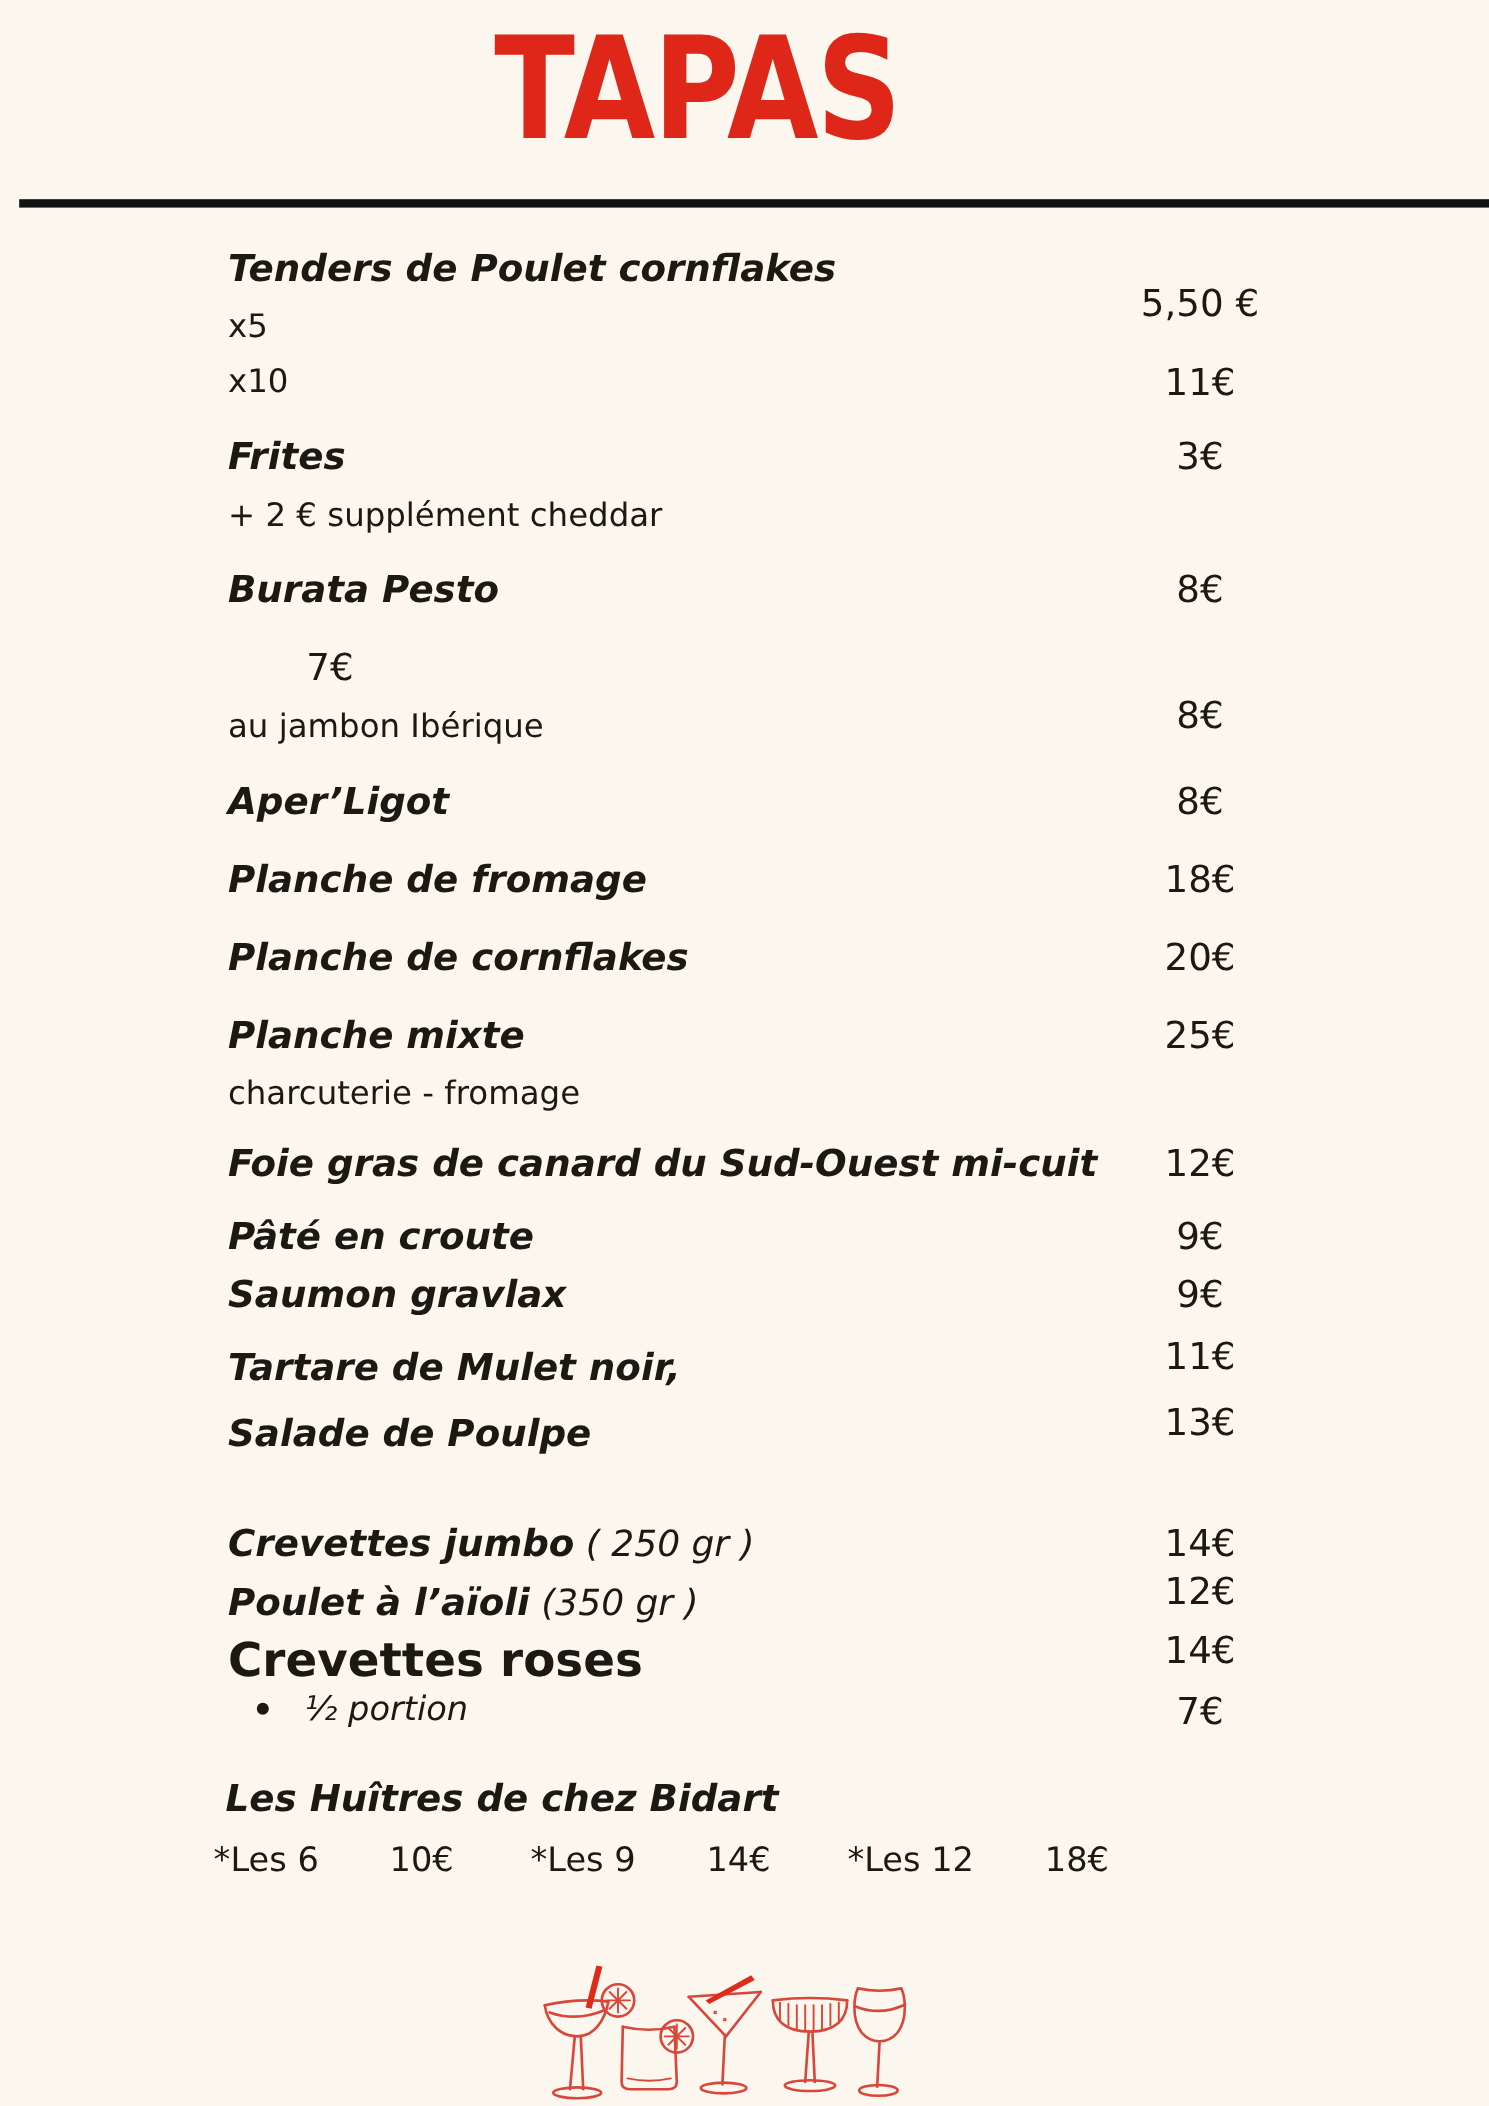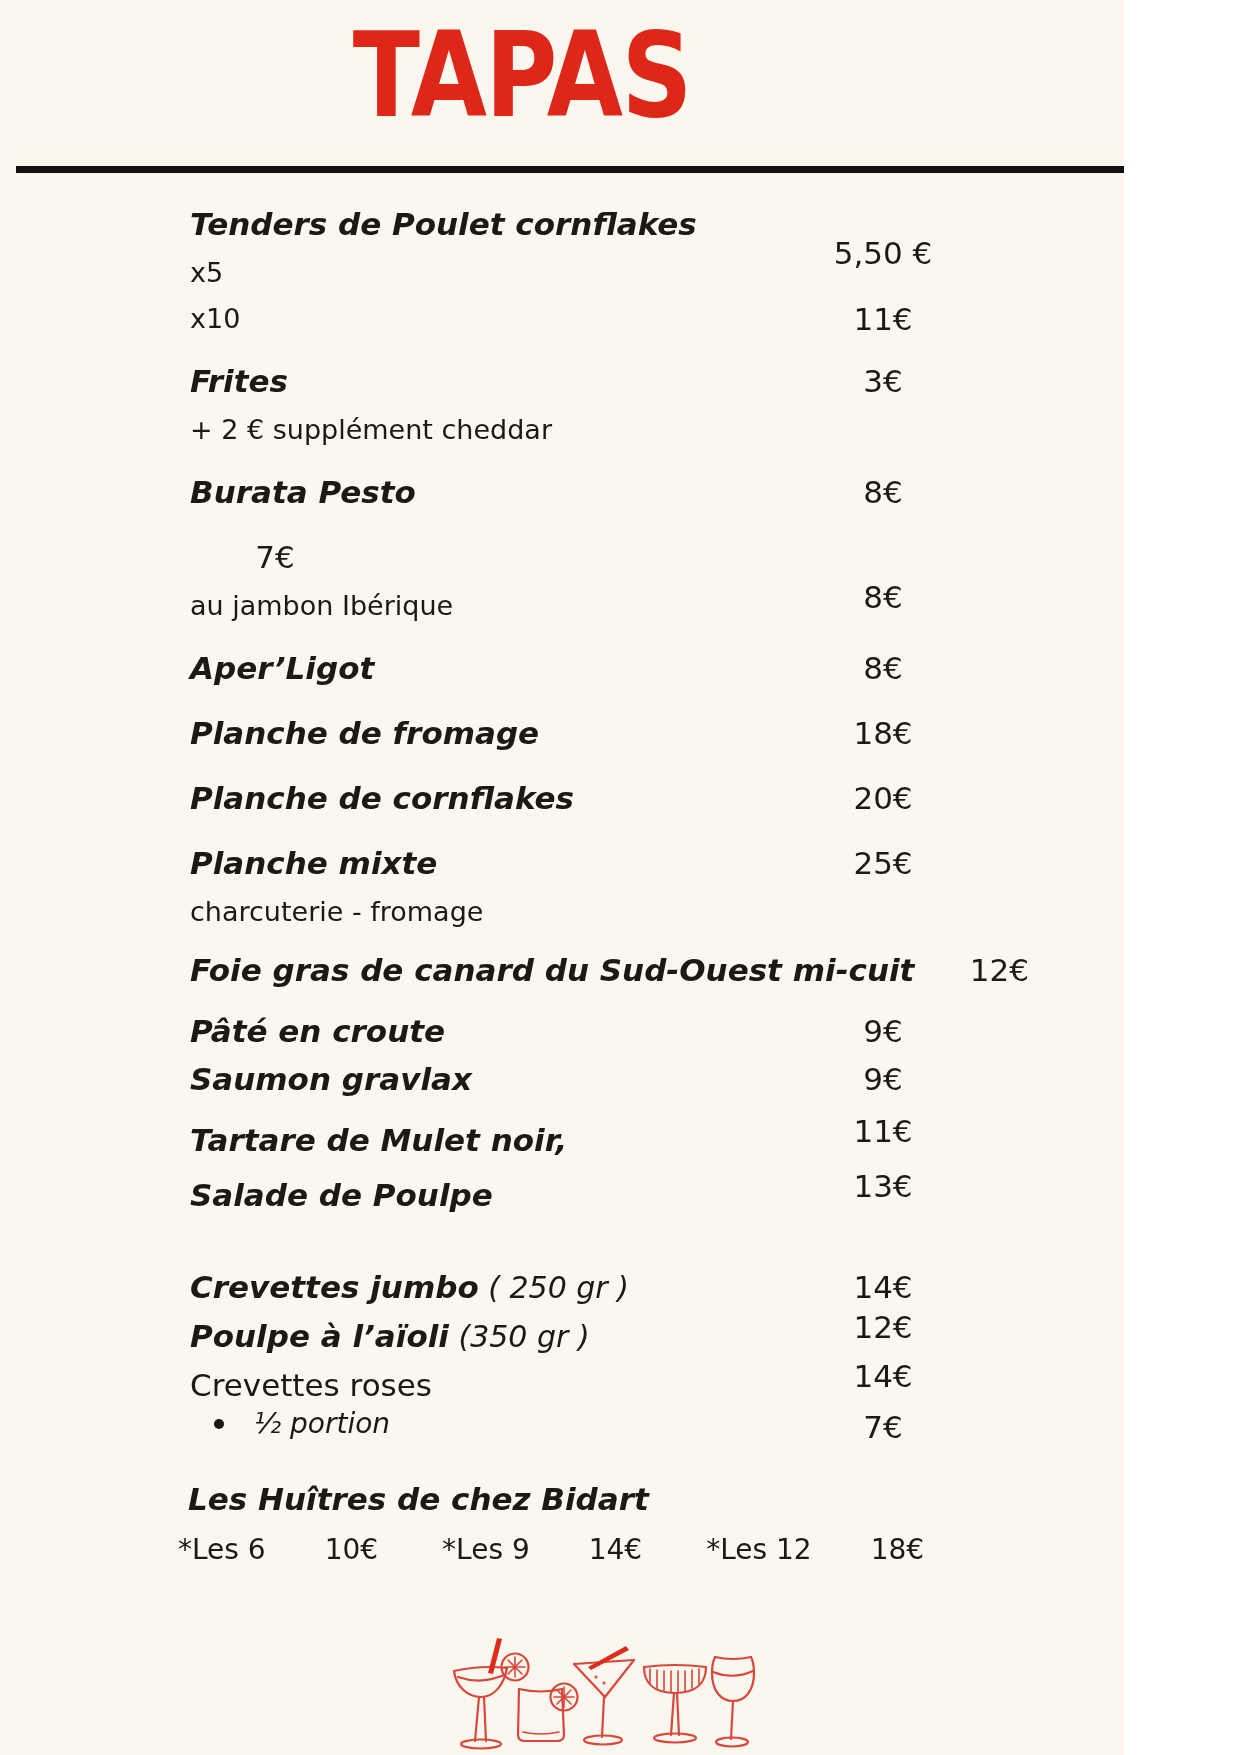--- a/index.html
+++ b/index.html
@@ -1,18 +1,18 @@
 <!DOCTYPE html>
 <html><head>
 <meta charset="utf-8">
 <style>
   html,body{margin:0;padding:0;}
   .page{
     position:relative;
-    width:1124px;height:1755px;
+    width:1241px;height:1755px;
     background:#FBF7EE;
     color:#1C1812;
     font-family:"DejaVu Sans","Liberation Sans",sans-serif;
     overflow:hidden;
   }
   
   .header{padding-top:16px;text-align:center;}
   .tapas-title{
     display:inline-block;
     font-size:116px;line-height:1;
@@ -46,21 +46,21 @@
   .row.name .label{
     font-size:31px;line-height:40px;font-weight:700;font-style:italic;
     white-space:nowrap;
   }
   .row.name .note{
     font-size:30px;line-height:40px;font-weight:400;font-style:italic;
     white-space:pre;
   }
   .row.name-upright{min-height:40px;margin-top:12px;}
   .row.name-upright .label{
-    font-size:31px;line-height:40px;font-weight:400;font-style:normal;
+    font-size:39px;line-height:40px;font-weight:700;font-style:normal;
     white-space:nowrap;
     text-align:center;
   }
   .row.sub{min-height:34px;margin-top:12px;}
   .row.sub .label{
     font-size:27px;line-height:34px;font-weight:400;font-style:normal;
     white-space:nowrap;
   }
   .row.bullet{min-height:34px;margin-top:2px;padding-left:24px;}
   .row.bullet .label{
@@ -214,21 +214,21 @@
         </div>
         <div class="row name gap-xl">
           <span class="left">
             <span class="label">Crevettes jumbo</span>
             <span class="note"> ( 250 gr )</span>
           </span>
           <span class="price">14€</span>
         </div>
         <div class="row name gap-xs">
           <span class="left">
-            <span class="label">Poulpe à l’aïoli</span>
+            <span class="label">Poulet à l’aïoli</span>
             <span class="note"> (350 gr )</span>
           </span>
           <span class="price raise-sm">12€</span>
         </div>
         <div class="row name-upright gap-xs">
           <span class="left">
             <span class="label">Crevettes roses</span>
           </span>
           <span class="price raise-sm">14€</span>
         </div>

